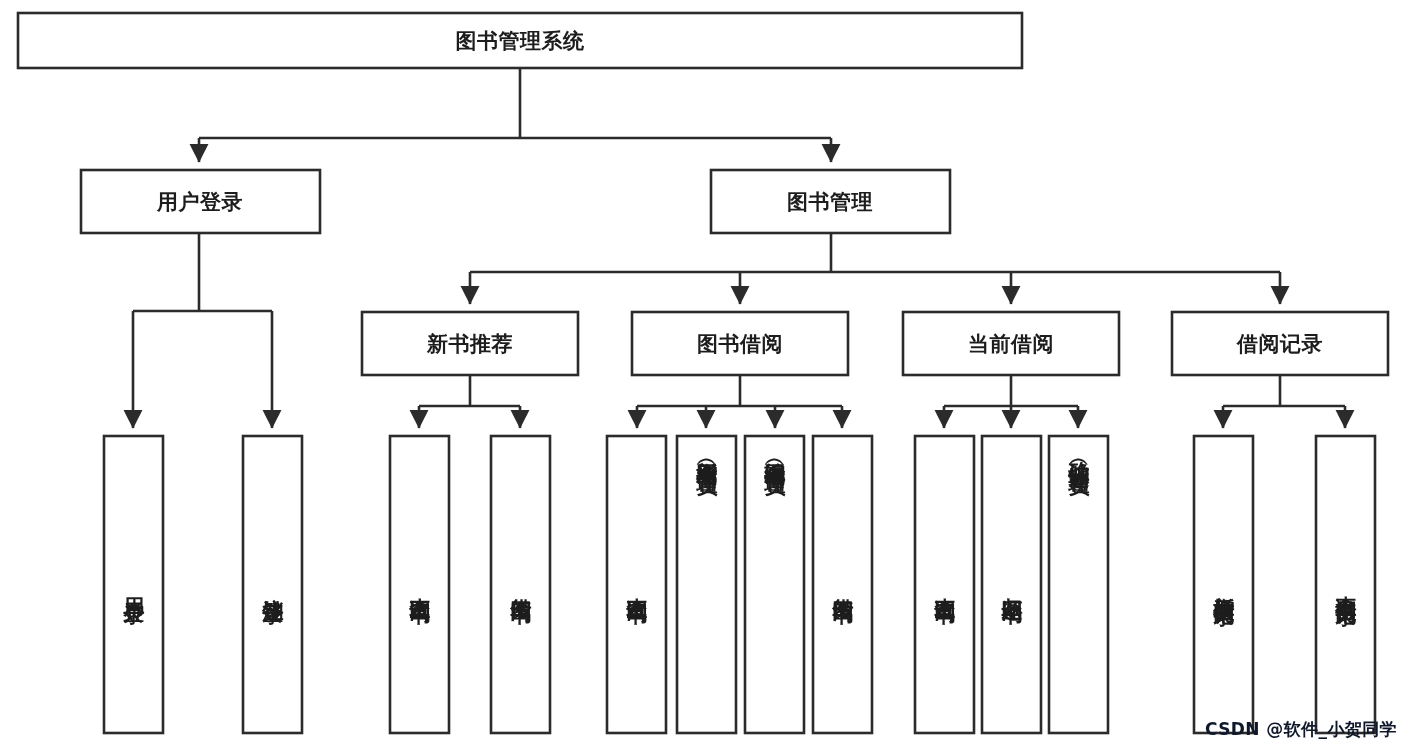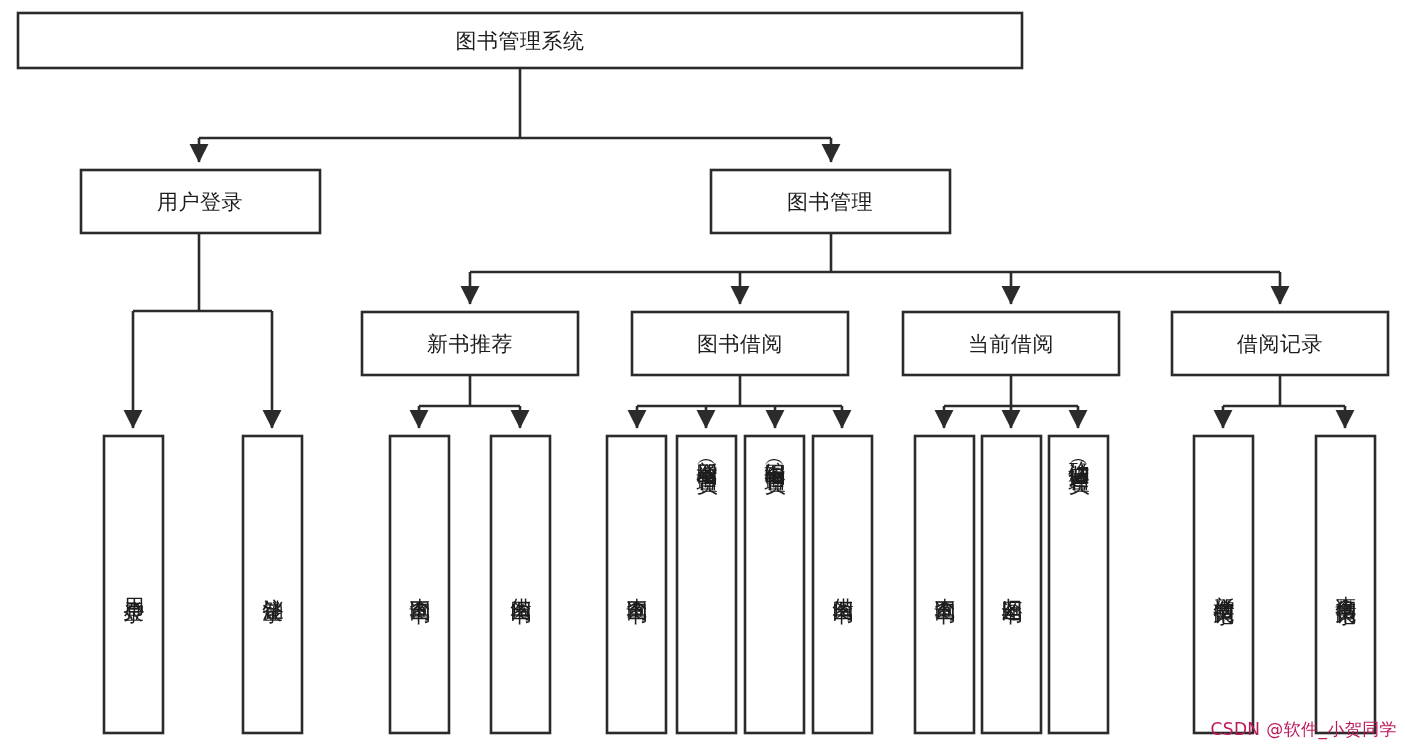--- a/index.html
+++ b/index.html
@@ -10,20 +10,21 @@
   body {
     width: 1405px;
     height: 747px;
     font-family: "DejaVu Sans", "Liberation Sans", sans-serif;
     overflow: hidden;
   }
   #diagram-root {
     position: relative;
     width: 1405px;
     height: 747px;
+    font-weight: bold;
   }
   svg#flow {
     position: absolute;
     left: 0;
     top: 0;
     width: 1405px;
     height: 747px;
   }
   .node-box {
     fill: #ffffff;
@@ -62,21 +63,21 @@
     color: #1d1d1d;
     letter-spacing: 2px;
     line-height: 1;
     white-space: nowrap;
   }
   .watermark {
     position: absolute;
     right: 8px;
     bottom: 6px;
     font-size: 17px;
-    color: #be185d;
+    color: #0f172a;
     letter-spacing: 0.4px;
     white-space: nowrap;
     font-family: "DejaVu Sans", "Liberation Sans", sans-serif;
   }
 </style>
 </head>
 <body>
 
 <div id="diagram-root">
 

